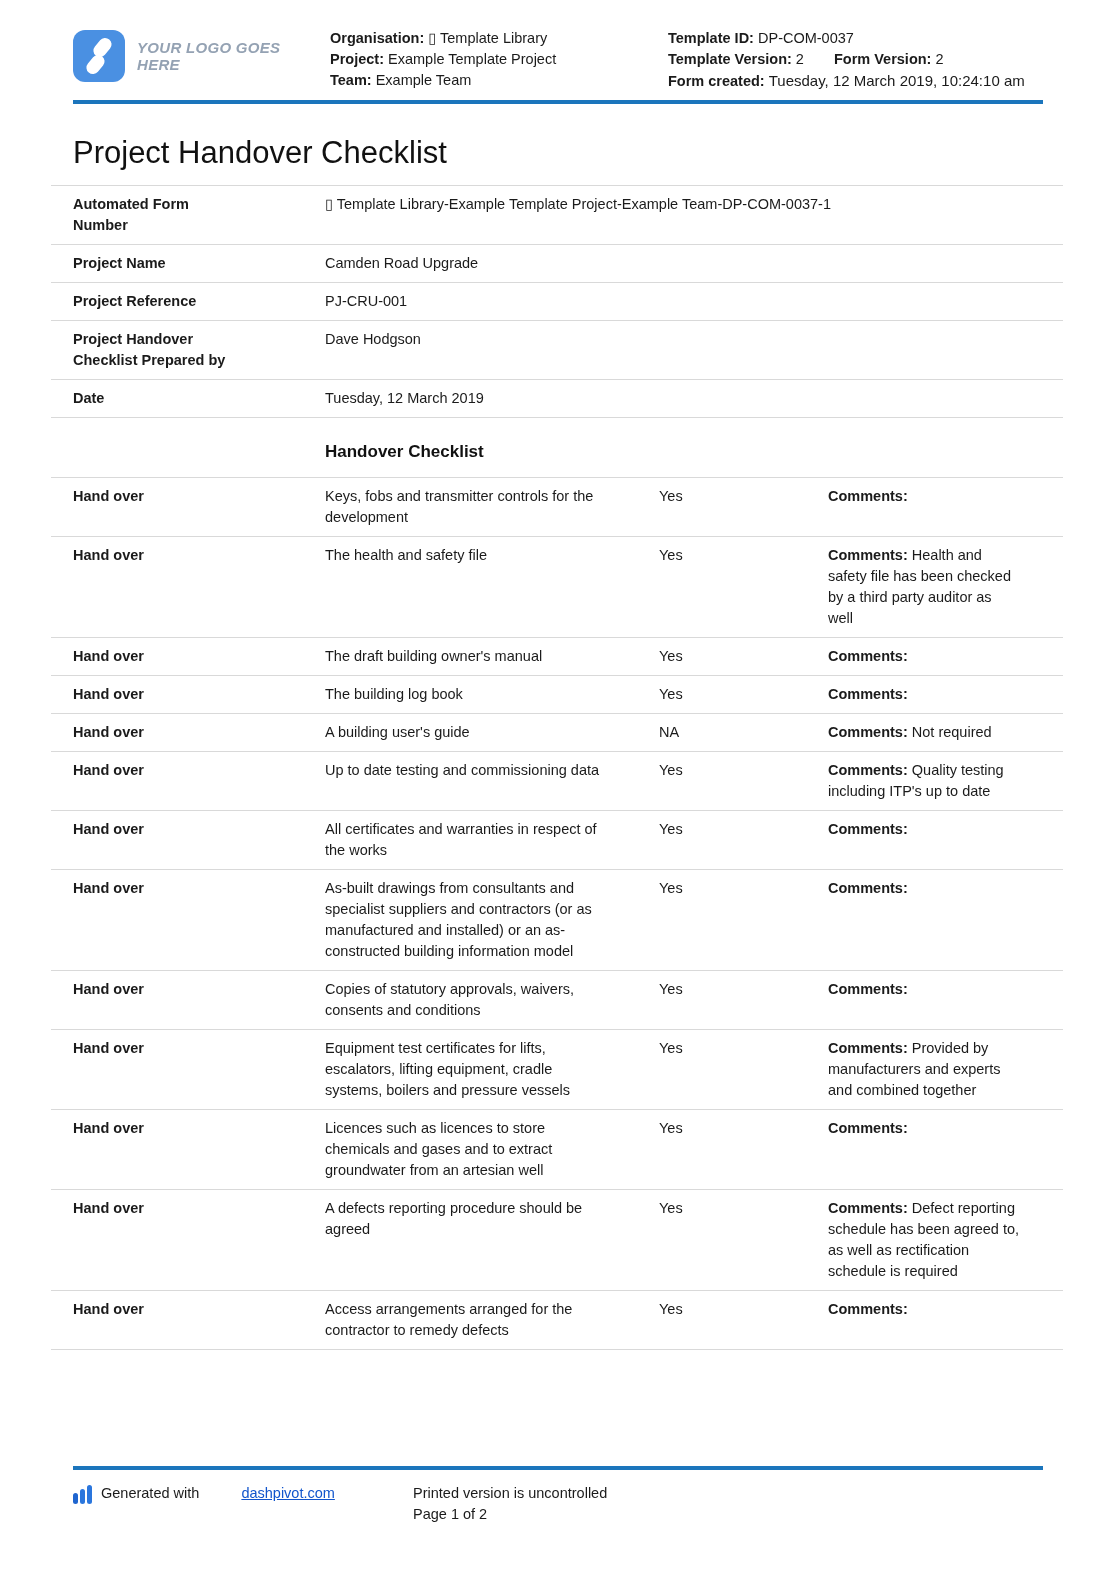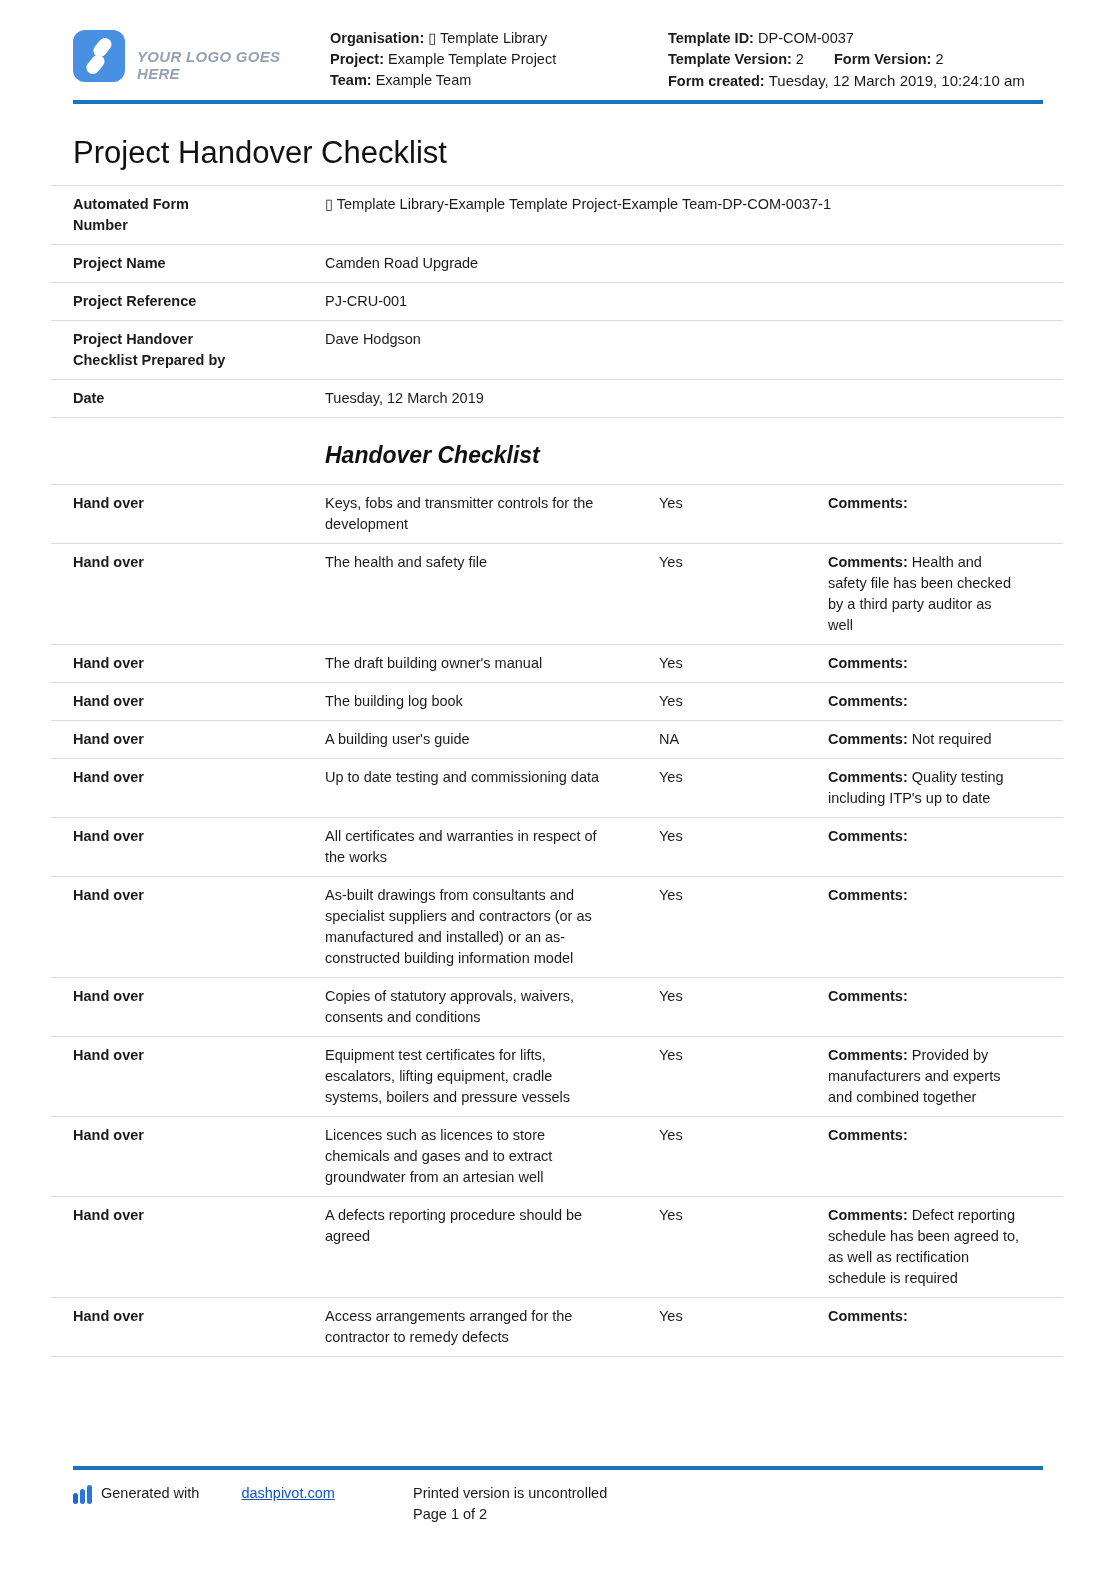--- a/index.html
+++ b/index.html
@@ -14,21 +14,21 @@
   }
   .b { font-weight:700; }
 
   
   .hdr {
     display:grid;
     grid-template-columns:257px 338px 1fr;
     padding:28px 72px 0 73px;
     align-items:start;
   }
-  .logo-block { display:flex; align-items:flex-end; gap:12px; padding-top:2px; }
+  .logo-block { display:flex; align-items:center; gap:12px; padding-top:2px; }
   .logo-mark { width:52px; height:52px; flex:0 0 52px; }
   .logo-text {
     font-size:15px; font-weight:700; font-style:italic;
     color:#94a2b3; letter-spacing:.3px; line-height:17px; max-width:160px;
   }
   .hline { line-height:21px; }
   .hline .lbl { font-weight:700; }
   .pair-gap { margin-right:30px;margin-top:43px; }
   .small-val { font-size:15px; }
   .hdr-rule { height:4px; background:#1b75bc; margin:8px 72px 0 73px; }
@@ -45,21 +45,21 @@
     display:grid; grid-template-columns:252px 1fr;
     padding:7.5px 0 8.5px 22px;
     border-bottom:1px solid #d9d9d9;
     line-height:21px;
   }
   .frow .flabel { font-weight:700; max-width:165px; }
 
   
   .section-title {
     margin:24px 72px 15px 325px;
-    font-size:23px; font-weight:700; color:#111;font-style:italic;
+    font-size:17px; font-weight:700; color:#111;
   }
   .check-table { margin:0 52px 0 51px; border-top:1px solid #d9d9d9; }
   .crow {
     display:grid; grid-template-columns:252px 334px 169px 1fr;
     padding:7.5px 0 8.5px 22px;
     border-bottom:1px solid #d9d9d9;
     line-height:21px;
   }
   .crow .c1 { font-weight:700; }
   .crow .c2 { padding-right:52px; }

